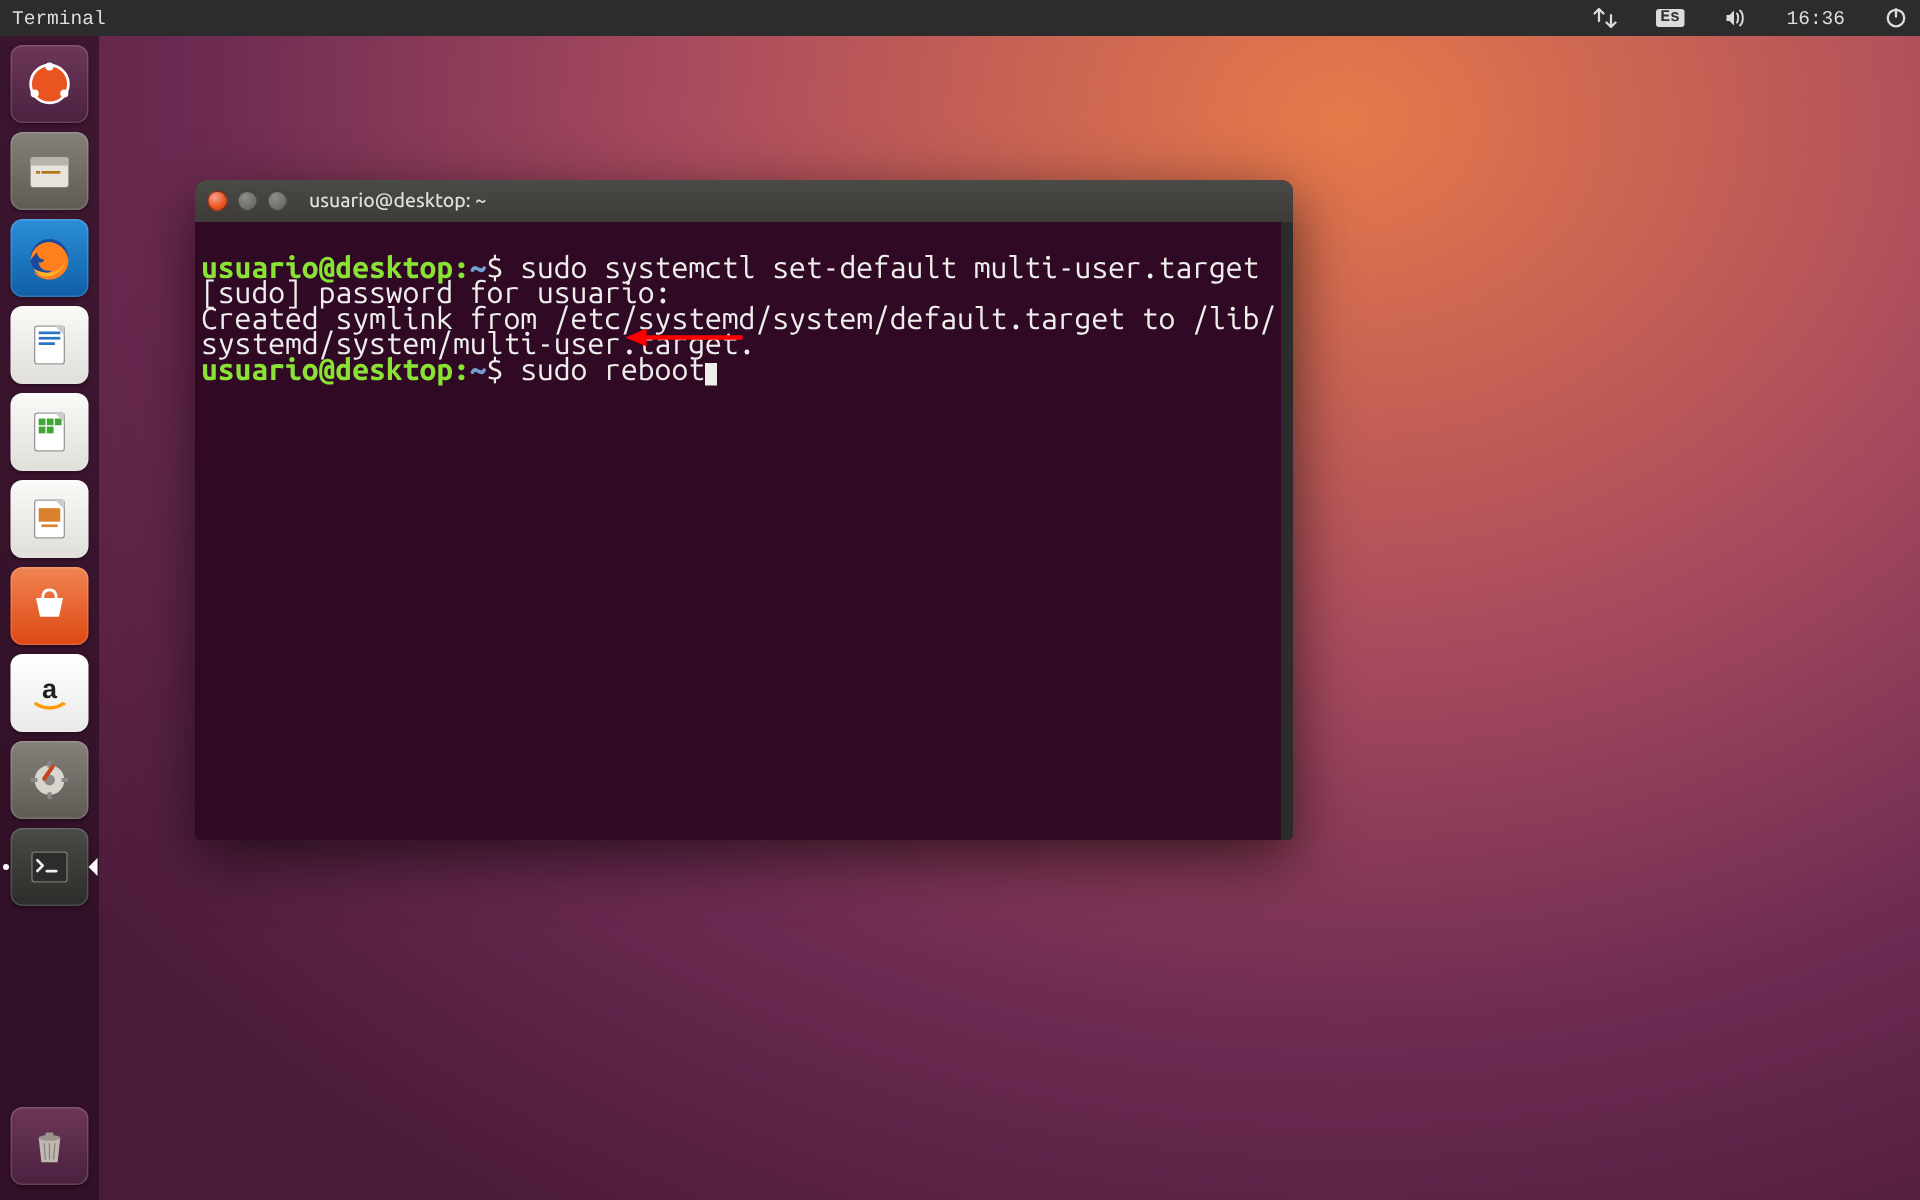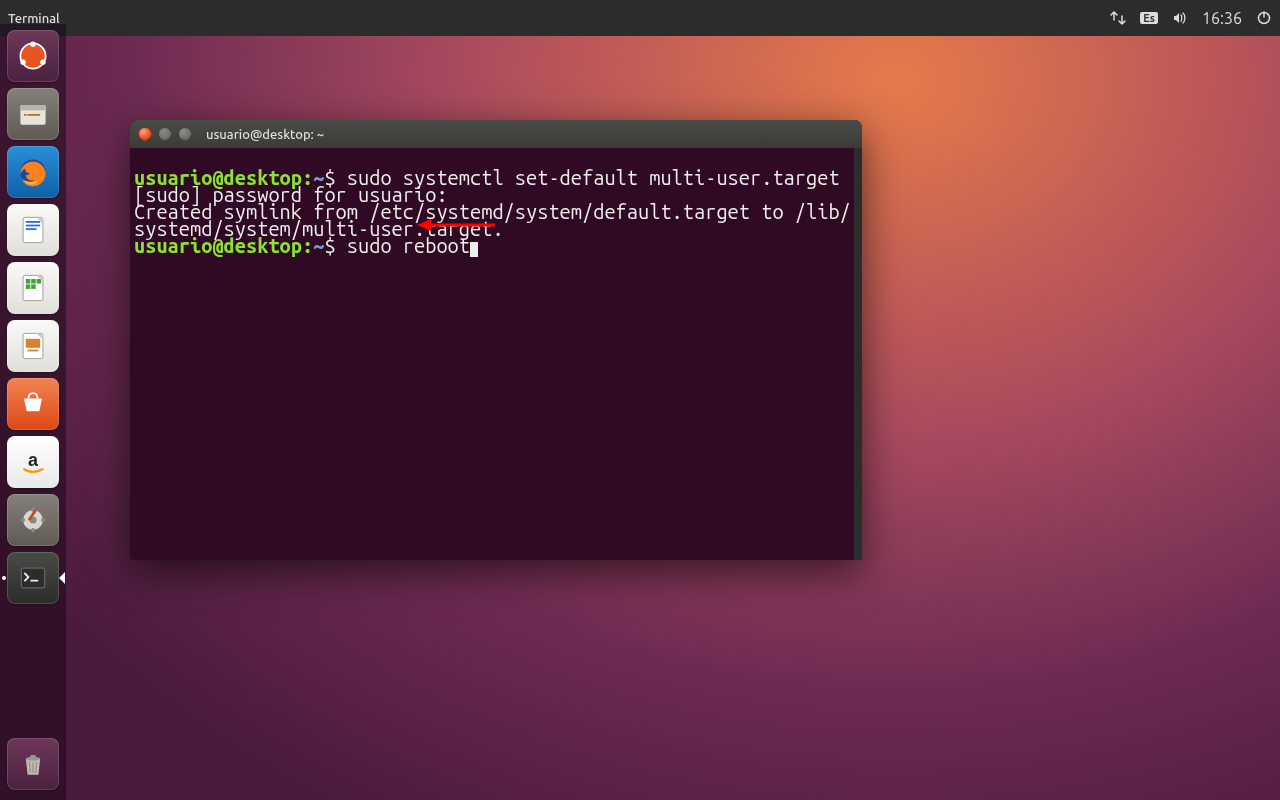--- a/index.html
+++ b/index.html
@@ -4,31 +4,32 @@
 <style>
   * { margin: 0; padding: 0; box-sizing: border-box; }
   html, body { width: 1280px; height: 800px; overflow: hidden; font-family: "Ubuntu", "Liberation Sans", sans-serif; }
   body {
     background: radial-gradient(ellipse at 70% 10%, #e77a4a 0%, #a84a5e 35%, #6d2b52 60%, #4a1a3a 85%);
     position: relative;
   }
 
   
   .menubar {
-    position: absolute; top: 0; left: 0; right: 0; height: 36px;
+    position: absolute; top: 0; left: 0; right: 0; height: 24px;
     background: #2c2c2c; color: #dfdfdf;
     display: flex; align-items: center; font-size: 13px;
     padding: 0 8px;
+    font-family: Liberation Mono, monospace;
   }
   .menubar .title { font-weight: 500; }
   .menubar .spacer { flex: 1; }
-  .menubar .indicator { display: inline-flex; align-items: center; margin-left: 14px; color: #dcdcdc; }
+  .menubar .indicator { display: inline-flex; align-items: center; margin-left: 26px; color: #dcdcdc; }
   .menubar .indicator svg { width: 16px; height: 16px; }
   .menubar .kbd { background: #dcdcdc; color: #333; border-radius: 2px; padding: 0 3px; font-size: 11px; font-weight: 600; }
-  .menubar .clock { font-size: 16px; }
+  .menubar .clock { font-size: 13px; }
 
   
   .launcher {
     position: absolute; top: 24px; left: 0; bottom: 0; width: 66px;
     background: rgba(30, 10, 25, 0.55);
     display: flex; flex-direction: column; align-items: center;
     padding-top: 6px; gap: 6px;
   }
   .launcher .tile {
     width: 52px; height: 52px; border-radius: 8px;

